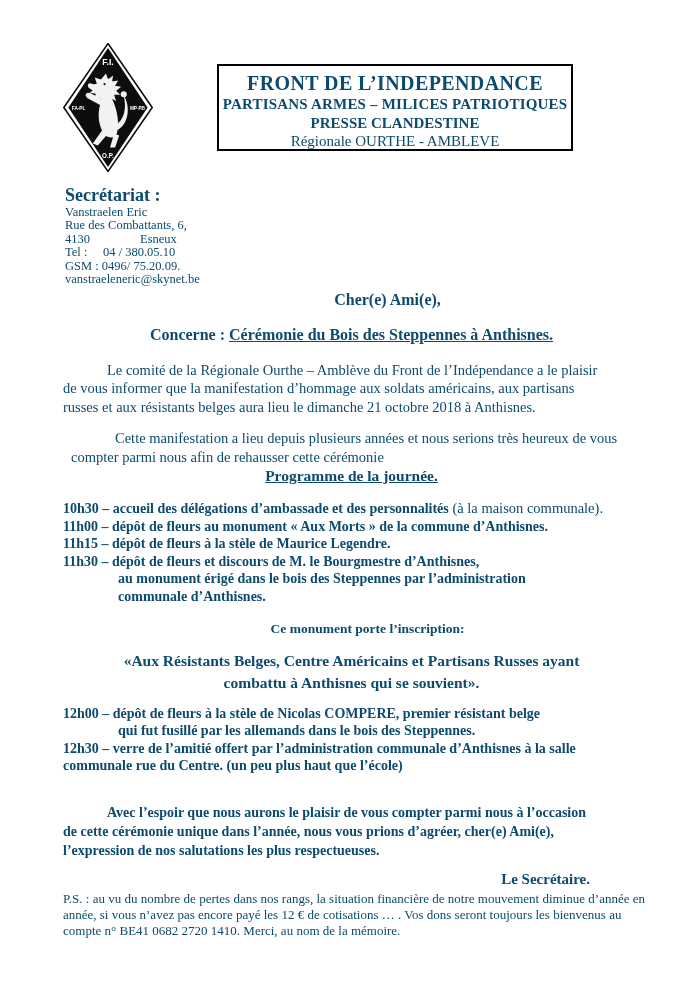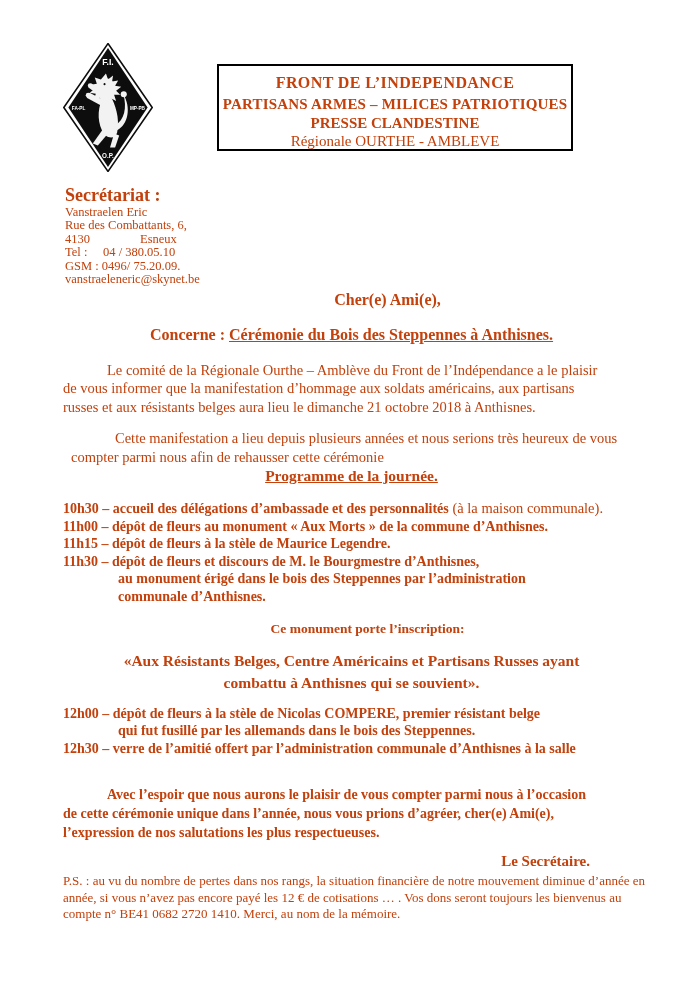--- a/index.html
+++ b/index.html
@@ -1,28 +1,28 @@
 <!DOCTYPE html>
 <html><head>
 <meta charset="utf-8">
 <style>
   html,body { margin:0; padding:0; background:#fff; }
   .page {
     position:relative; width:700px; height:1005px; background:#ffffff;
-    font-family:"Liberation Serif","DejaVu Serif",serif; color:#c2410c;
+    font-family:"Liberation Serif","DejaVu Serif",serif; color:#0c4a6e;
     overflow:hidden;
   }
   
   .badge { position:absolute; left:63px; top:43px; width:90px; height:129px; }
   
   .hbox {
     position:absolute; left:217px; top:64px; width:356px; height:87px;
     border:2px solid #000; box-sizing:border-box; text-align:center;
   }
-  .hbox .l1 { font-size:16px; font-weight:bold; letter-spacing:.4px; margin-top:5px; line-height:24px; }
+  .hbox .l1 { font-size:20px; font-weight:bold; letter-spacing:.4px; margin-top:5px; line-height:24px; }
   .hbox .l2 { font-size:15px; font-weight:bold; line-height:19px; letter-spacing:.2px; }
   .hbox .l3 { font-size:15px; font-weight:bold; line-height:18px; }
   .hbox .l4 { font-size:15px; line-height:19px; }
   
   .sec { position:absolute; left:65px; top:184px; }
   .sec .sec-title { font-size:18px; font-weight:bold; line-height:22px; }
   .sec .sec-line { font-size:12.5px; line-height:13.4px; white-space:pre; }
   
   .letter { position:absolute; left:63px; top:285px; width:577px; }
   .ln { white-space:pre; }
@@ -127,20 +127,21 @@
 
     <div class="inscr">
       <div class="ln">«Aux Résistants Belges, Centre Américains et Partisans Russes ayant</div>
       <div class="ln">combattu à Anthisnes qui se souvient».</div>
     </div>
 
     <div class="prog prog2">
       <div class="ln"><span>12h00 – dépôt de fleurs à la stèle de Nicolas COMPERE, premier résistant belge</span></div>
       <div class="ln cont"><span>qui fut fusillé par les allemands dans le bois des Steppennes.</span></div>
       <div class="ln"><span>12h30 – verre de l’amitié offert par l’administration communale d’Anthisnes à la salle</span></div>
+      <div class="ln"><span>communale rue du Centre. (un peu plus haut que l’école)</span></div>
     </div>
 
     <div class="closing">
       <div class="ln ind">Avec l’espoir que nous aurons le plaisir de vous compter parmi nous à l’occasion</div>
       <div class="ln">de cette cérémonie unique dans l’année, nous vous prions d’agréer, cher(e) Ami(e),</div>
       <div class="ln">l’expression de nos salutations les plus respectueuses.</div>
     </div>
 
     <div class="signature">Le Secrétaire.</div>
 

